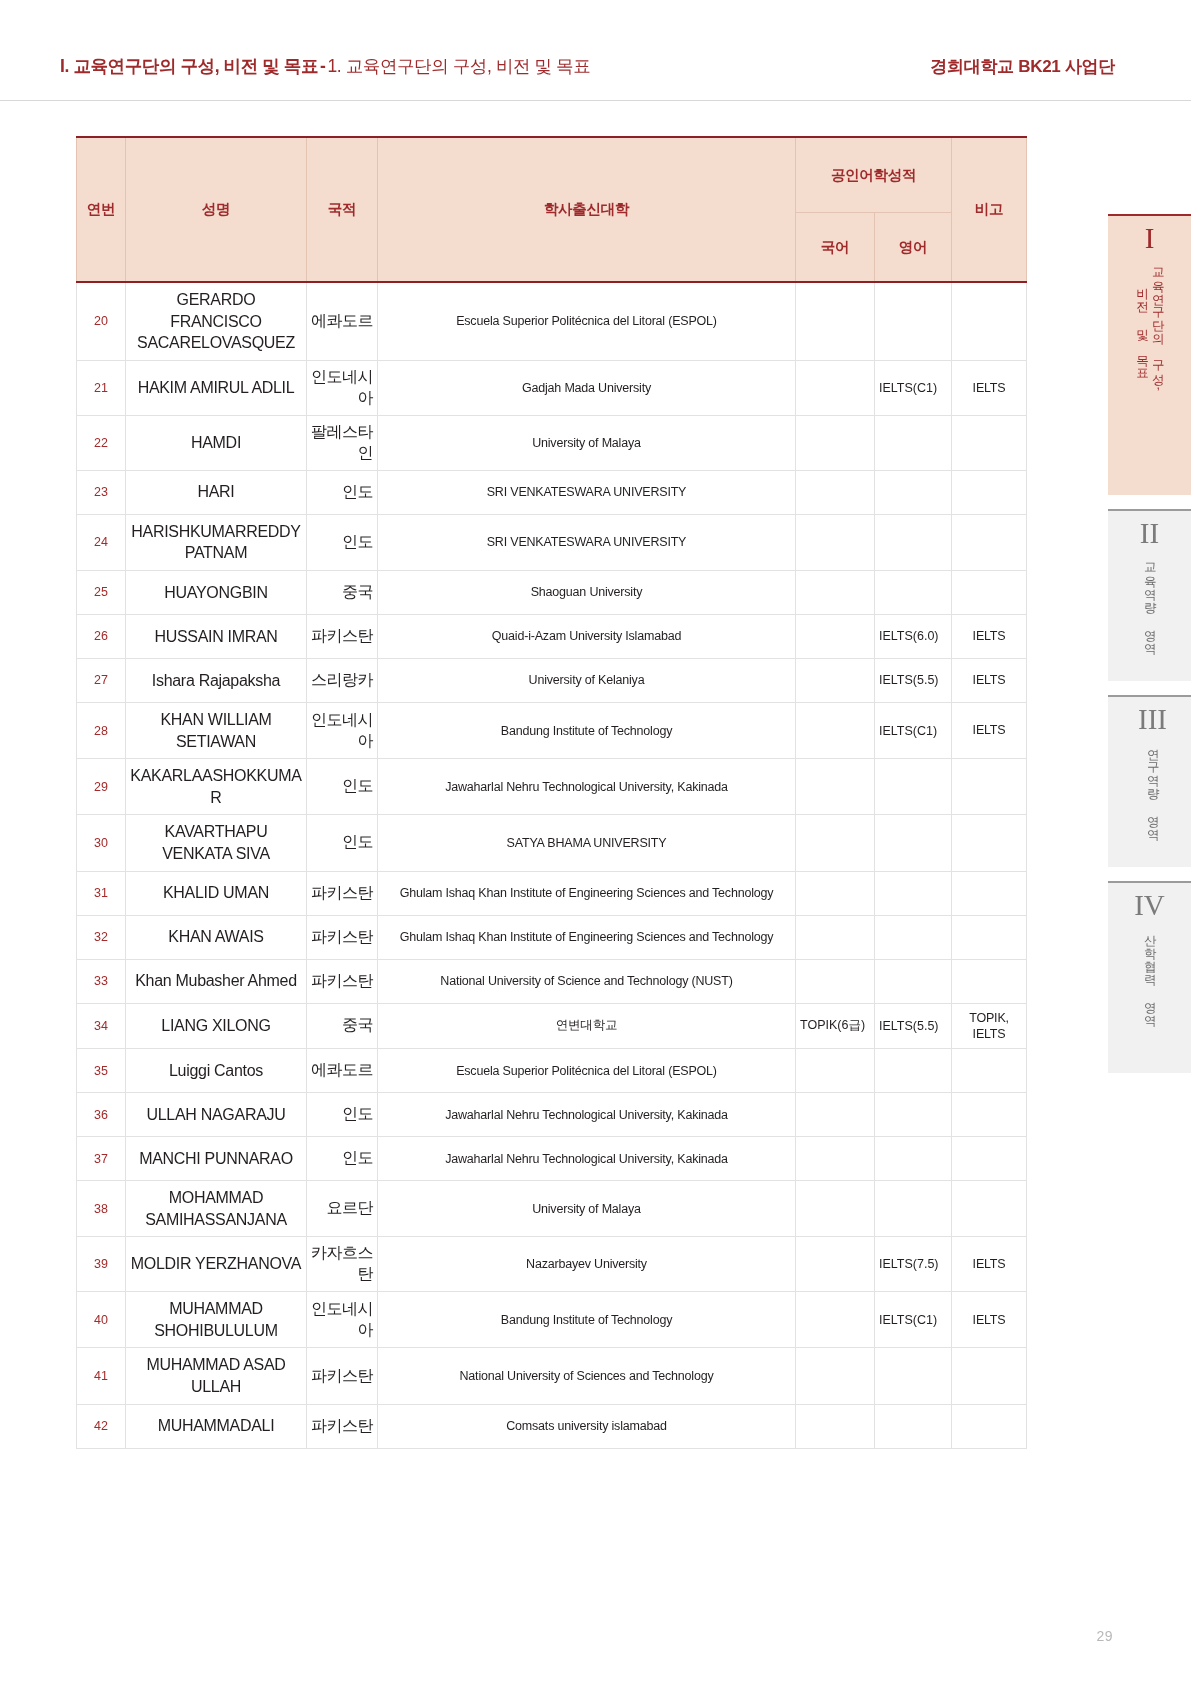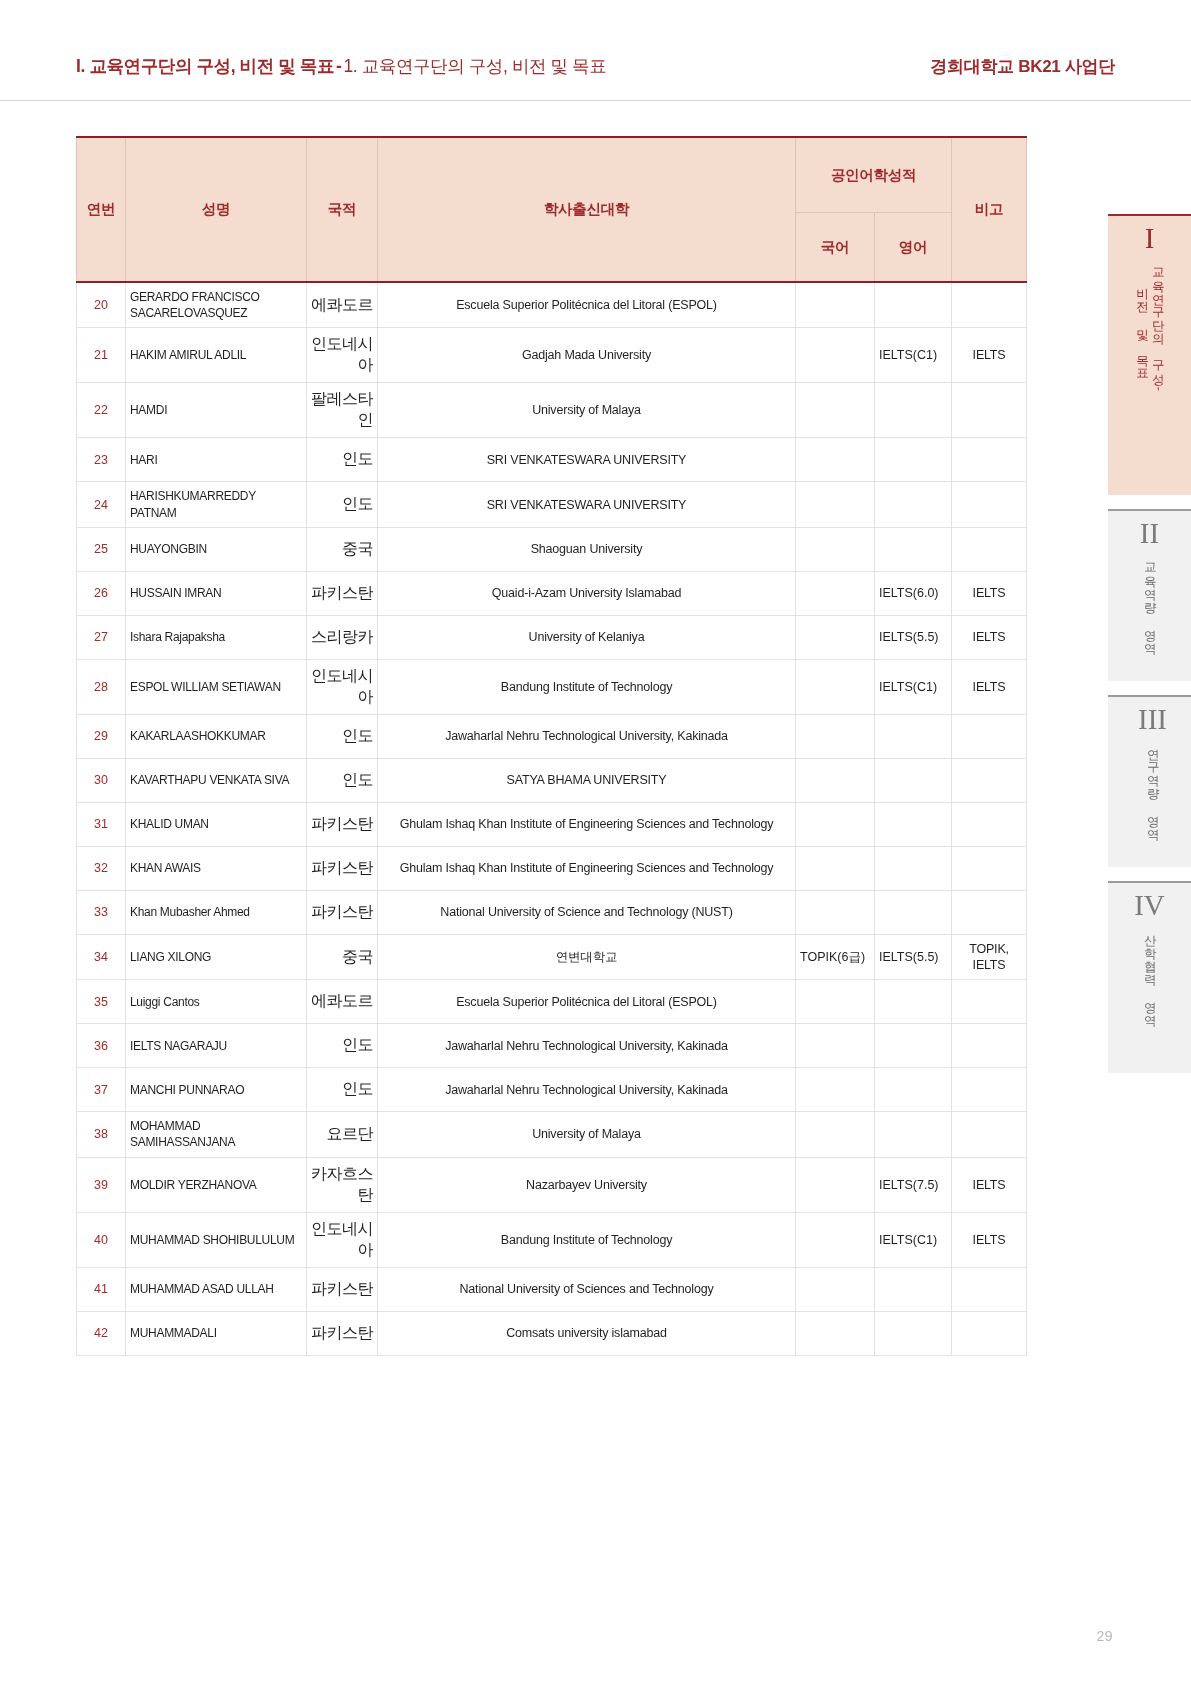--- a/index.html
+++ b/index.html
@@ -20,21 +20,21 @@
   .page-header {
     position: absolute;
     left: 0; top: 0;
     width: 1191px;
     height: 101px;
     border-bottom: 1px solid #d8d8d8;
     box-sizing: border-box;
   }
   .header-left {
     position: absolute;
-    left: 76px;
+    left: 60px;
     top: 54px;
     font-size: 17.5px;
     color: #9e2a2b;
     white-space: nowrap;
     letter-spacing: -0.4px;
   }
   .header-left .seg-main {
     font-weight: bold;
   }
   .header-left .seg-dash {
@@ -103,22 +103,22 @@
   }
   table.roster tbody tr td:first-child { border-left: 1px solid #e2e2e2; }
   table.roster tbody tr:last-child td { border-bottom: 1px solid #e2e2e2; }
 
   td.cell-no {
     text-align: center;
     color: #a32b2b;
     font-size: 12.5px;
   }
   td.cell-name {
-    text-align: left;
-    font-size: 12px;
+    text-align: center;
+    font-size: 16px;
     line-height: 1.35;
     letter-spacing: -0.3px;
     word-break: break-word;
   }
   td.cell-nat {
     text-align: right;
     font-size: 16px;
     letter-spacing: -0.5px;
   }
   td.cell-univ {
@@ -298,21 +298,21 @@
           <td class="cell-no">27</td>
           <td class="cell-name">Ishara Rajapaksha</td>
           <td class="cell-nat">스리랑카</td>
           <td class="cell-univ">University of Kelaniya</td>
           <td class="cell-kor"></td>
           <td class="cell-eng">IELTS(5.5)</td>
           <td class="cell-note">IELTS</td>
         </tr>
         <tr>
           <td class="cell-no">28</td>
-          <td class="cell-name">ESPOL WILLIAM SETIAWAN</td>
+          <td class="cell-name">KHAN WILLIAM SETIAWAN</td>
           <td class="cell-nat">인도네시아</td>
           <td class="cell-univ">Bandung Institute of Technology</td>
           <td class="cell-kor"></td>
           <td class="cell-eng">IELTS(C1)</td>
           <td class="cell-note">IELTS</td>
         </tr>
         <tr>
           <td class="cell-no">29</td>
           <td class="cell-name">KAKARLAASHOKKUMAR</td>
           <td class="cell-nat">인도</td>
@@ -370,21 +370,21 @@
           <td class="cell-no">35</td>
           <td class="cell-name">Luiggi Cantos</td>
           <td class="cell-nat">에콰도르</td>
           <td class="cell-univ">Escuela Superior Politécnica del Litoral (ESPOL)</td>
           <td class="cell-kor"></td>
           <td class="cell-eng"></td>
           <td class="cell-note"></td>
         </tr>
         <tr>
           <td class="cell-no">36</td>
-          <td class="cell-name">IELTS NAGARAJU</td>
+          <td class="cell-name">ULLAH NAGARAJU</td>
           <td class="cell-nat">인도</td>
           <td class="cell-univ">Jawaharlal Nehru Technological University, Kakinada</td>
           <td class="cell-kor"></td>
           <td class="cell-eng"></td>
           <td class="cell-note"></td>
         </tr>
         <tr>
           <td class="cell-no">37</td>
           <td class="cell-name">MANCHI PUNNARAO</td>
           <td class="cell-nat">인도</td>

